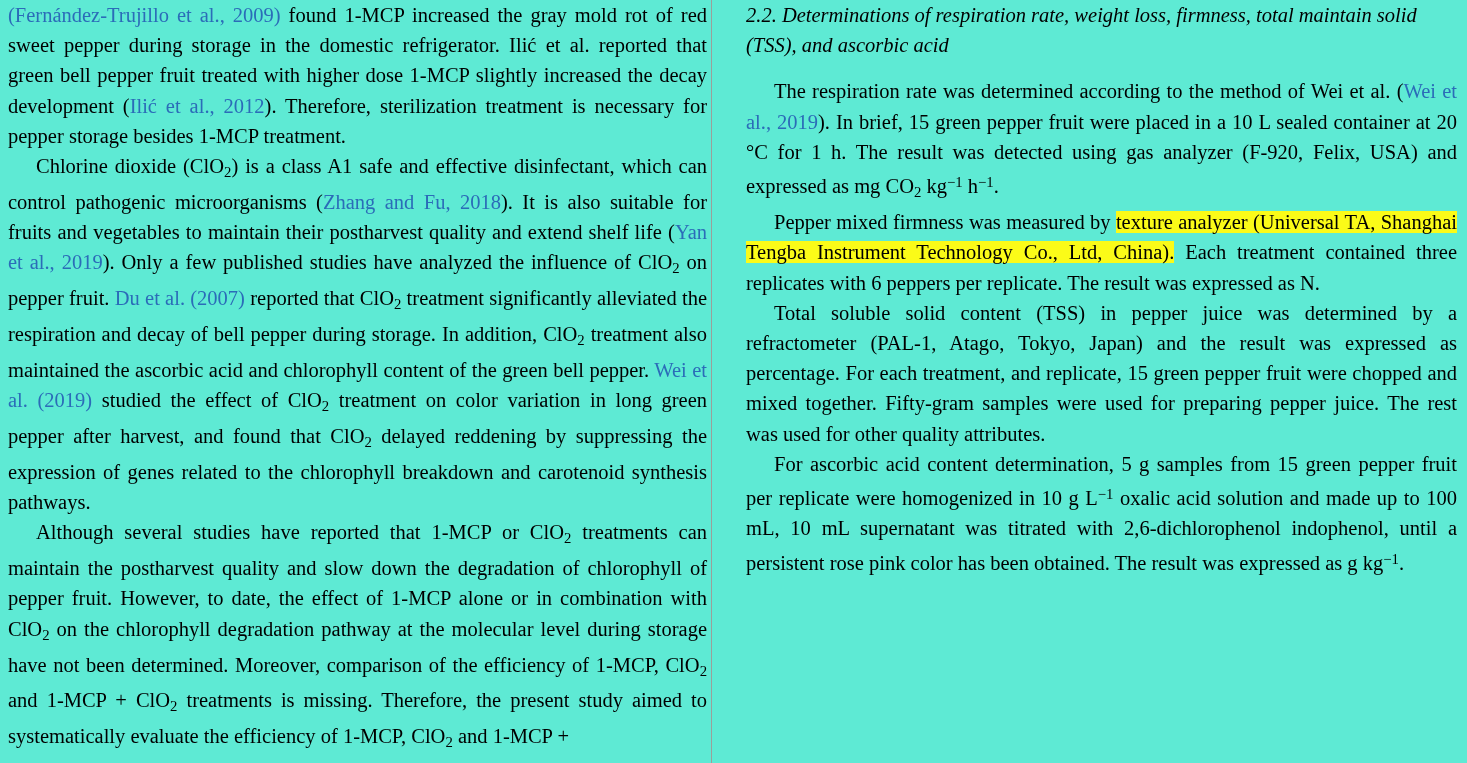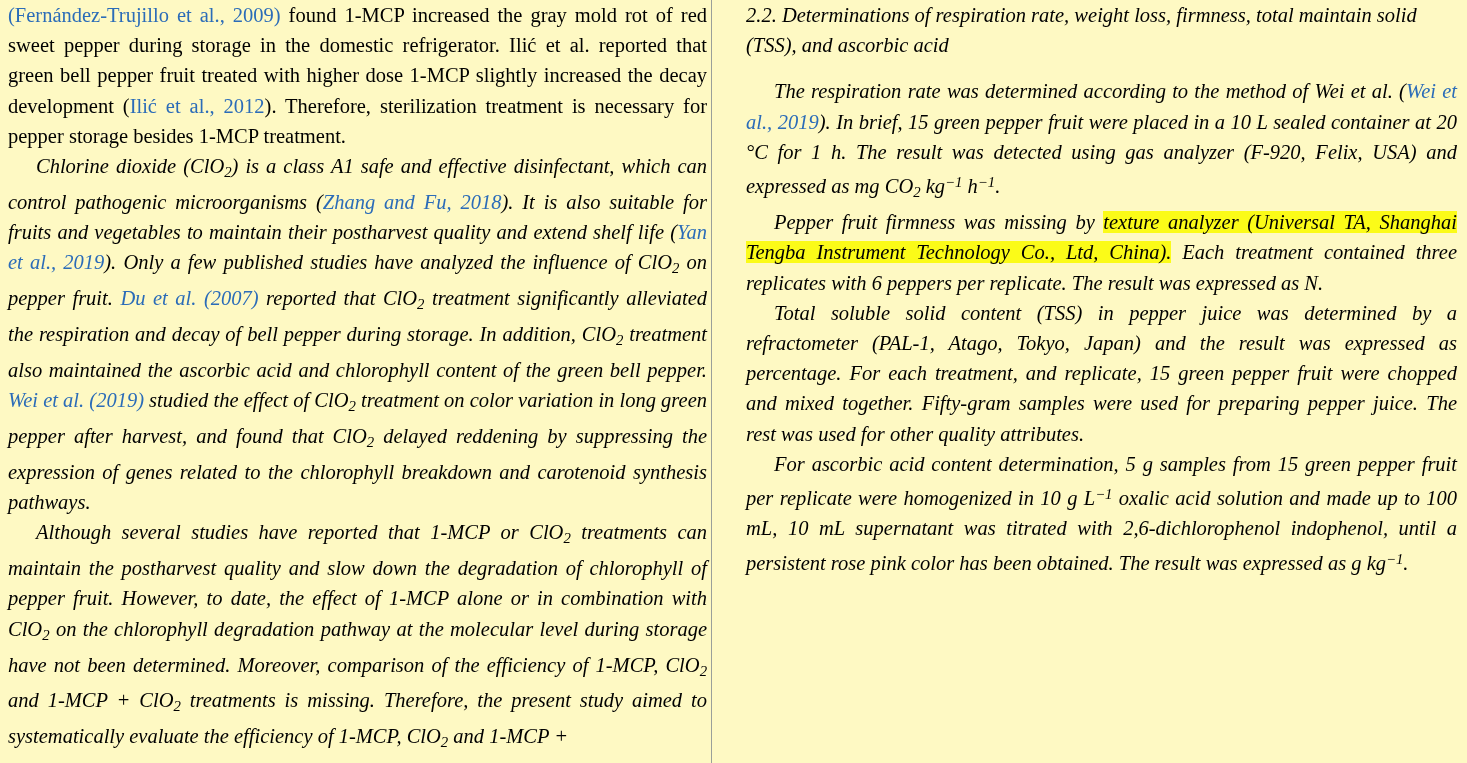--- a/index.html
+++ b/index.html
@@ -11,21 +11,21 @@
     width: 1467px;
     height: 763px;
     font-family: "Liberation Serif", serif;
     color: #000000;
     overflow: hidden;
   }
   .page {
     position: relative;
     width: 1467px;
     height: 763px;
-    background: #fef9c3;
+    background: #5eead4;
   }
   .columns {
     display: flex;
     flex-direction: row;
     width: 1467px;
     height: 763px;
     box-sizing: border-box;
   }
   .col {
     box-sizing: border-box;
@@ -42,21 +42,20 @@
   p {
     margin: 0;
     font-size: 20.5px;
     line-height: 30.2px;
     text-align: justify;
     text-justify: inter-word;
     hyphens: manual;
   }
   p.indent {
     text-indent: 28px;
-    font-style: italic;
   }
   .cite {
     color: #2b6cb8;
   }
   .section-head {
     font-size: 20.5px;
     line-height: 30.2px;
     font-style: italic;
     margin: 0 0 16px 0;
     text-align: left;
@@ -107,21 +106,21 @@
         <span class="num">2.2.</span>
         <span>Determinations of respiration rate, weight loss, firmness, total maintain solid (TSS), and ascorbic acid</span>
       </div>
 
       <p class="indent">
         <span>The respiration rate was determined according to the method of Wei et al. (</span><span class="cite">Wei et al., 2019</span><span>). In brief, 15 green pepper fruit were placed in a 10 L sealed container at 20 °C for 1 h. The result was detected using gas analyzer (F-920, Felix, USA) and expressed as mg CO</span><sub>2</sub><span> kg</span><sup>−1</sup><span> h</span><sup>−1</sup><span>.</span>
       </p>
 
 
       <p class="indent">
-        <span>Pepper fruit firmness was missing by </span><span class="hl">texture analyzer (Universal TA, Shanghai Tengba Instrument Technology Co., Ltd, China).</span><span> Each treatment contained three replicates with 6 peppers per replicate. The result was expressed as N.</span>
+        <span>Pepper mixed firmness was measured by </span><span class="hl">texture analyzer (Universal TA, Shanghai Tengba Instrument Technology Co., Ltd, China).</span><span> Each treatment contained three replicates with 6 peppers per replicate. The result was expressed as N.</span>
       </p>
 
       <p class="indent">
         <span>Total soluble solid content (TSS) in pepper juice was determined by a refractometer (PAL-1, Atago, Tokyo, Japan) and the result was expressed as percentage. For each treatment, and replicate, 15 green pepper fruit were chopped and mixed together. Fifty-gram samples were used for preparing pepper juice. The rest was used for other quality attributes.</span>
       </p>
 
       <p class="indent">
         <span>For ascorbic acid content determination, 5 g samples from 15 green pepper fruit per replicate were homogenized in 10 g L</span><sup>−1</sup><span> oxalic acid solution and made up to 100 mL, 10 mL supernatant was titrated with 2,6-dichlorophenol indophenol, until a persistent rose pink color has been obtained. The result was expressed as g kg</span><sup>−1</sup><span>.</span>
       </p>
 

